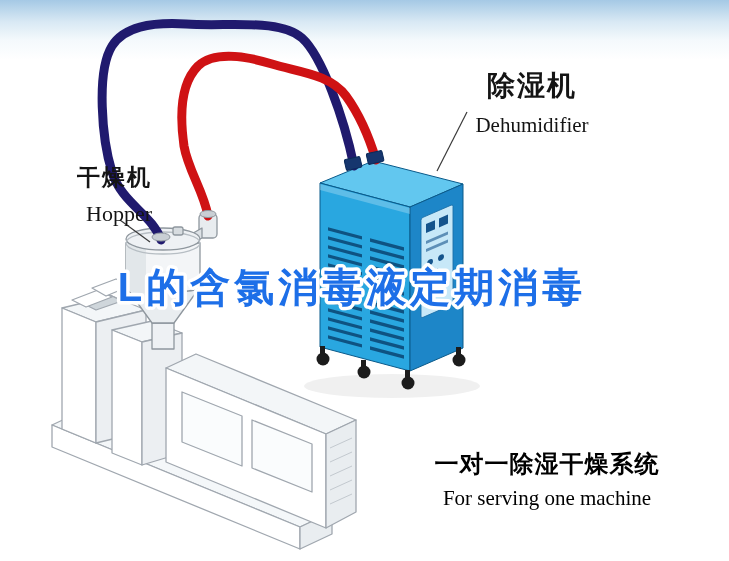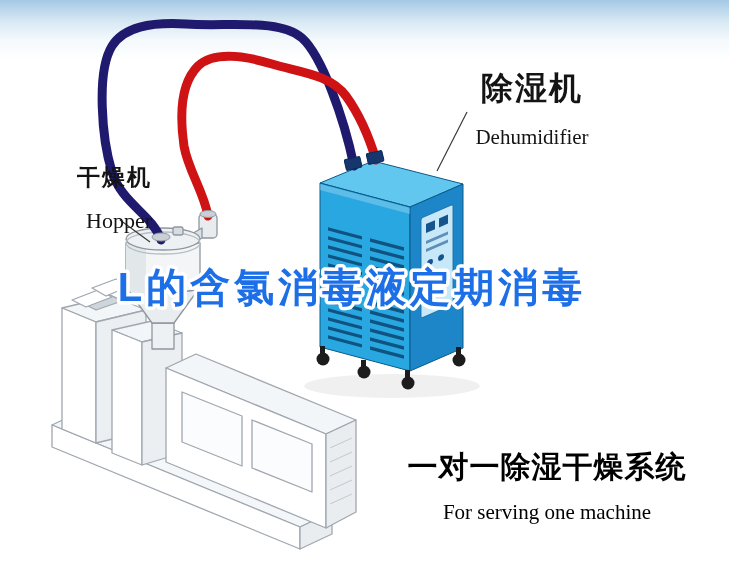--- a/index.html
+++ b/index.html
@@ -4,30 +4,30 @@
 <style>
   html,body{margin:0;padding:0;background:#fff;}
   .stage{
     position:relative;width:729px;height:561px;overflow:hidden;
     background:linear-gradient(180deg,#a5c9e5 0px,#d9e9f4 22px,#f4f9fc 40px,#ffffff 60px);
     font-family:"Liberation Sans",sans-serif;
   }
   svg{position:absolute;left:0;top:0;}
   .label{position:absolute;line-height:1.15;}
   .label .zh{font-weight:bold;color:#141414;letter-spacing:2px;}
-  .label .en{font-family:"Liberation Serif",serif;color:#141414;margin-top:18px;}
+  .label .en{font-family:"Liberation Serif",serif;color:#141414;margin-top:11px;}
   .label-dehu{left:432px;top:70px;width:200px;text-align:center;}
-  .label-dehu .zh{font-size:32px;text-align:center;}
+  .label-dehu .zh{font-size:28px;text-align:center;}
   .label-dehu .en{font-size:21px;}
   .label-hopper{left:28px;top:164px;width:124px;text-align:right;}
   .label-hopper .zh{font-size:23px;}
   .label-hopper .en{font-size:22px;}
   .caption{left:394px;top:450px;width:306px;text-align:center;}
-  .caption .zh{font-size:30px;font-weight:bold;color:#000;letter-spacing:1px;}
-  .caption .en{font-family:"Liberation Serif",serif;font-size:21px;color:#000;margin-top:15px;}
+  .caption .zh{font-size:24px;font-weight:bold;color:#000;letter-spacing:1px;}
+  .caption .en{font-family:"Liberation Serif",serif;font-size:21px;color:#000;margin-top:8px;}
 </style>
 </head>
 <body>
 
 <div class="stage">
 
   <svg width="729" height="561" viewBox="0 0 729 561">
 
     <g stroke="#a0a7af" stroke-width="1.3" fill="#ffffff" stroke-linejoin="round">
 

